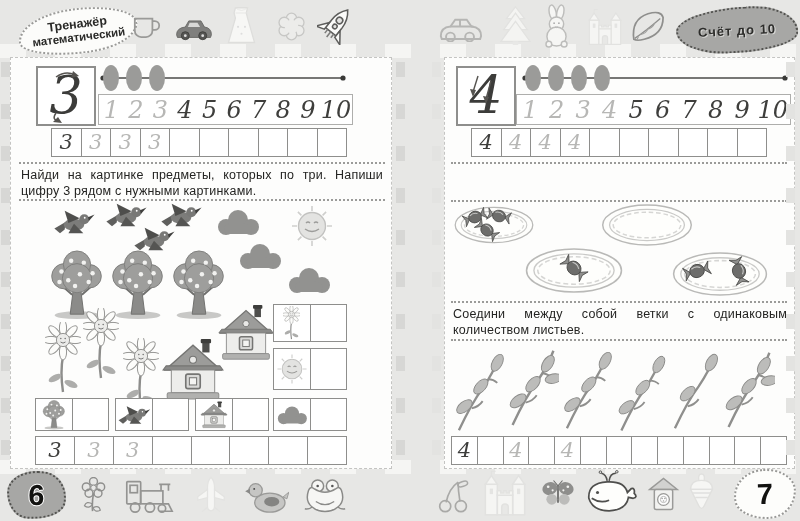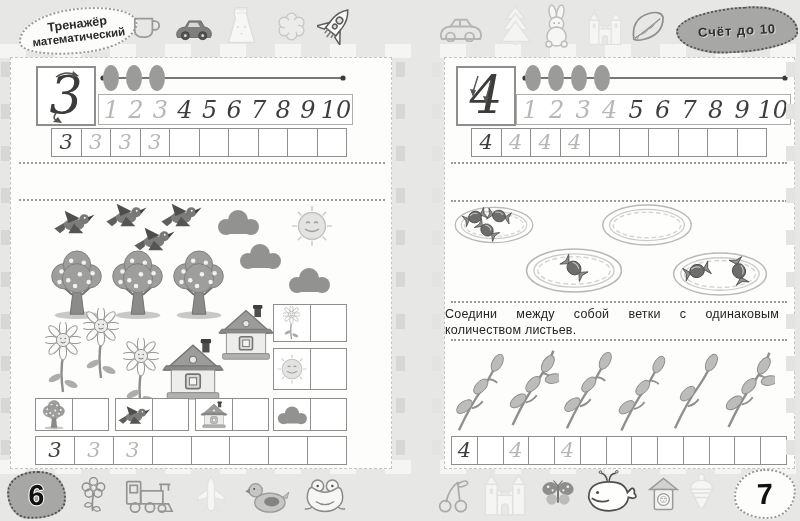--- a/index.html
+++ b/index.html
@@ -479,20 +479,21 @@
     <div class="trace-cell dotted">3</div>
     <div class="trace-cell"></div>
     <div class="trace-cell"></div>
     <div class="trace-cell"></div>
     <div class="trace-cell"></div>
     <div class="trace-cell"></div>
     <div class="trace-cell"></div>
   </div>
 
   <div class="dotline abs" style="left:8px;top:104px;width:366px"></div>
+  <div class="instr abs" style="left:10px;top:109px;width:362px">Найди на картинке предметы, которых по три. Напиши цифру 3 рядом с нужными картинками.</div>
   <div class="dotline abs" style="left:8px;top:141px;width:366px"></div>
 
   <div class="abs" style="left:40px;top:150px;width:46px;height:28px">
       <svg class="fit">
         <use href="#s-bird"></use>
       </svg>
     </div>
   <div class="abs" style="left:92px;top:143px;width:46px;height:28px">
       <svg class="fit">
         <use href="#s-bird"></use>
@@ -732,21 +733,21 @@
         </svg>
       </div>
     <div class="abs" style="left:52px;top:10px;width:30px;height:18px;transform:rotate(74deg)">
         <svg class="fit">
           <use href="#s-candy"></use>
         </svg>
       </div>
   </div>
 
   <div class="dotline abs" style="left:6px;top:243px;width:336px"></div>
-  <div class="instr abs" style="left:0;top:248px;width:334px">Соедини между собой ветки с одинаковым количеством листьев.</div>
+  <div class="instr abs" style="left:8px;top:248px;width:334px">Соедини между собой ветки с одинаковым количеством листьев.</div>
   <div class="dotline abs" style="left:6px;top:281px;width:336px"></div>
 
   <div class="abs" style="left:8px;top:292px;width:52px;height:84px">
       <svg class="fit">
         <use href="#s-branch3"></use>
       </svg>
     </div>
   <div class="abs" style="left:62px;top:284px;width:52px;height:88px">
       <svg class="fit">
         <use href="#s-branch4"></use>

